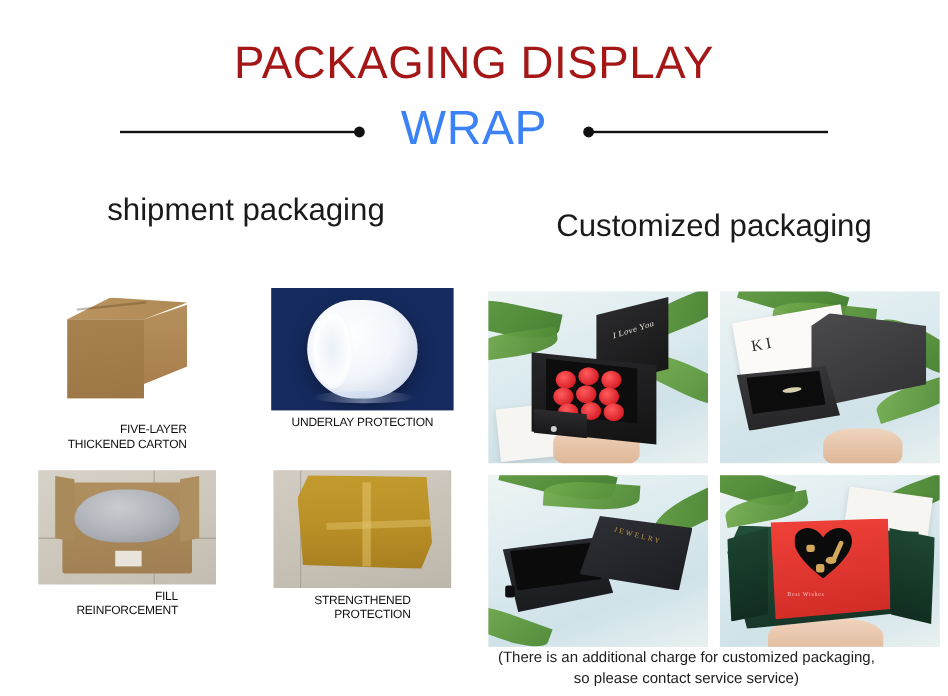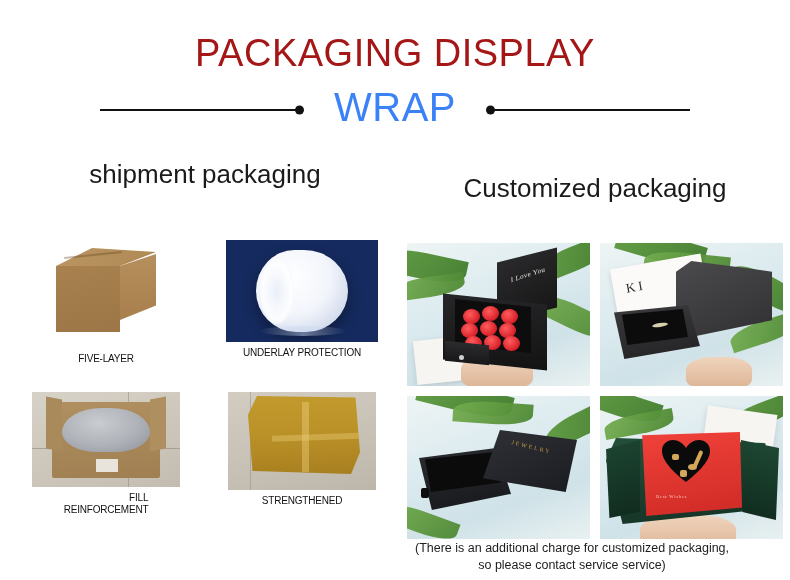--- a/index.html
+++ b/index.html
@@ -358,20 +358,21 @@
       <div class="thumb carton-wrap">
         <div class="carton">
           <div class="top"></div>
             <div class="side"></div>
             <div class="front"></div>
           <div class="seam"></div>
         </div>
       </div>
       <div class="caption">
         <div>FIVE-LAYER</div>
+        <div>THICKENED CARTON</div>
       </div>
     </div>
 
     <div class="cell">
       <div class="thumb foam-wrap">
         <div class="foam-roll"></div>
         <div class="foam-shine"></div>
       </div>
       <div class="caption">
         <div>UNDERLAY PROTECTION</div>
@@ -397,20 +398,21 @@
     <div class="cell">
       <div class="thumb str-wrap">
         <div class="str-floor"></div>
         <div class="str-box">
           <div class="str-tape1"></div>
             <div class="str-tape2"></div>
         </div>
       </div>
       <div class="caption">
         <div>STRENGTHENED</div>
+        <div>PROTECTION</div>
       </div>
     </div>
   </div>
 
   <div class="right-grid">
 
     <div class="photo">
       <div class="bg-trop"></div>
       <div class="leaf" style="left:-26px;top:10px;width:86px;height:26px;transform:rotate(12deg);"></div>
       <div class="leaf l2" style="left:-14px;top:34px;width:72px;height:20px;transform:rotate(-8deg);"></div>

